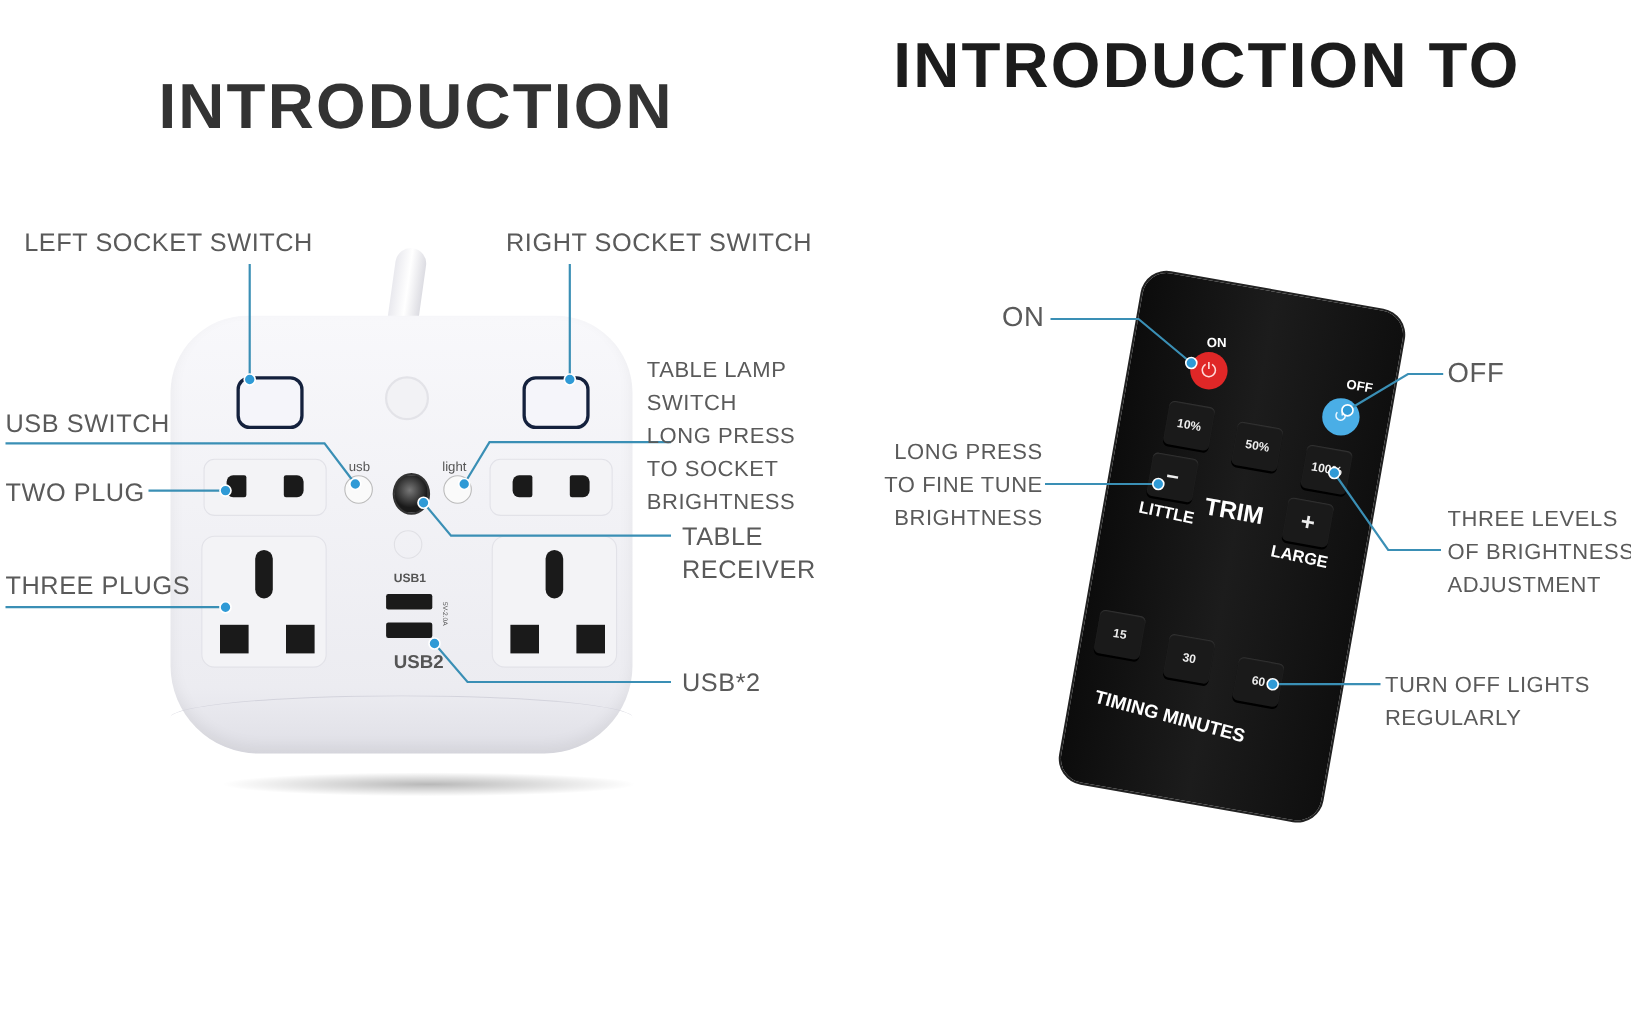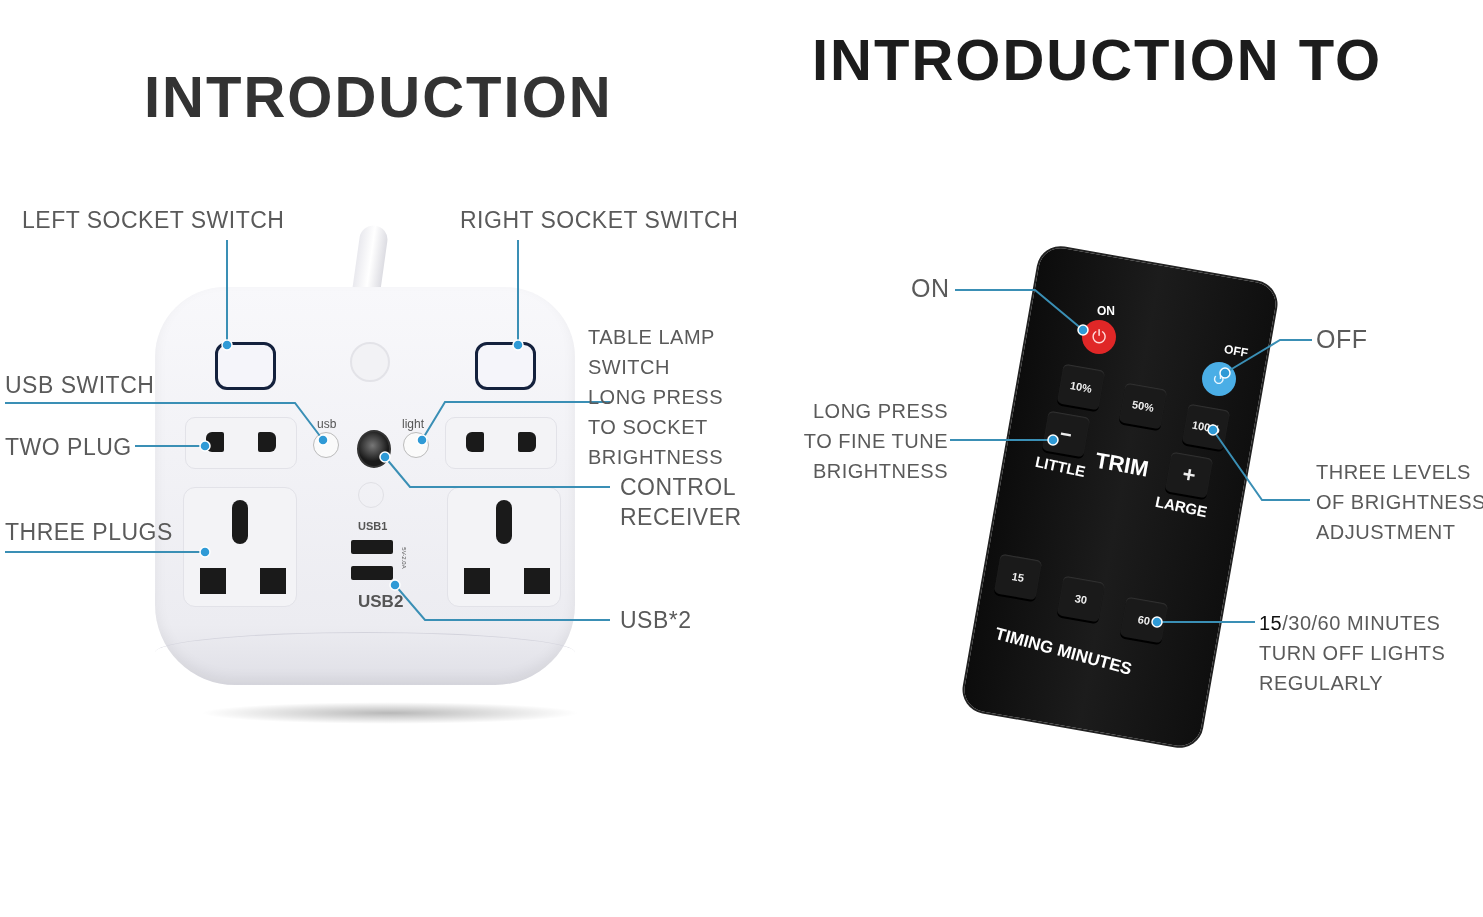--- a/index.html
+++ b/index.html
@@ -156,34 +156,33 @@
   <div>TABLE LAMP</div>
   <div>SWITCH</div>
   <div>LONG PRESS</div>
   <div>TO SOCKET</div>
   <div>BRIGHTNESS</div>
 </div>
 <div class="label" style="left:5px; top:370px;">USB SWITCH</div>
 <div class="label" style="left:5px; top:432px;">TWO PLUG</div>
 <div class="label" style="left:5px; top:517px;">THREE PLUGS</div>
 <div class="label" style="left:620px; top:472px;">
-  <div>CONTROL</div>
+  <div>TABLE</div>
   <div>RECEIVER</div>
 </div>
 <div class="label" style="left:620px; top:605px;">USB*2</div>
 
 <div class="label" style="left:911px; top:273px; font-size:25px;">ON</div>
 <div class="label" style="left:1316px; top:324px; font-size:25px;">OFF</div>
 <div class="label r" style="left:800px; width:148px; top:396px; font-size:20px;">
   <div>LONG PRESS</div>
   <div>TO FINE TUNE</div>
   <div>BRIGHTNESS</div>
 </div>
 <div class="label" style="left:1316px; top:457px; font-size:20px;">
   <div>THREE LEVELS</div>
   <div>OF BRIGHTNESS</div>
   <div>ADJUSTMENT</div>
 </div>
 <div class="label" style="left:1259px; top:608px; font-size:20px;">
-  <div><span style="color:#111;">15</span><span>/30/60 MINUTES</span></div>
   <div>TURN OFF LIGHTS</div>
   <div>REGULARLY</div>
 </div>
 
 </body></html>

